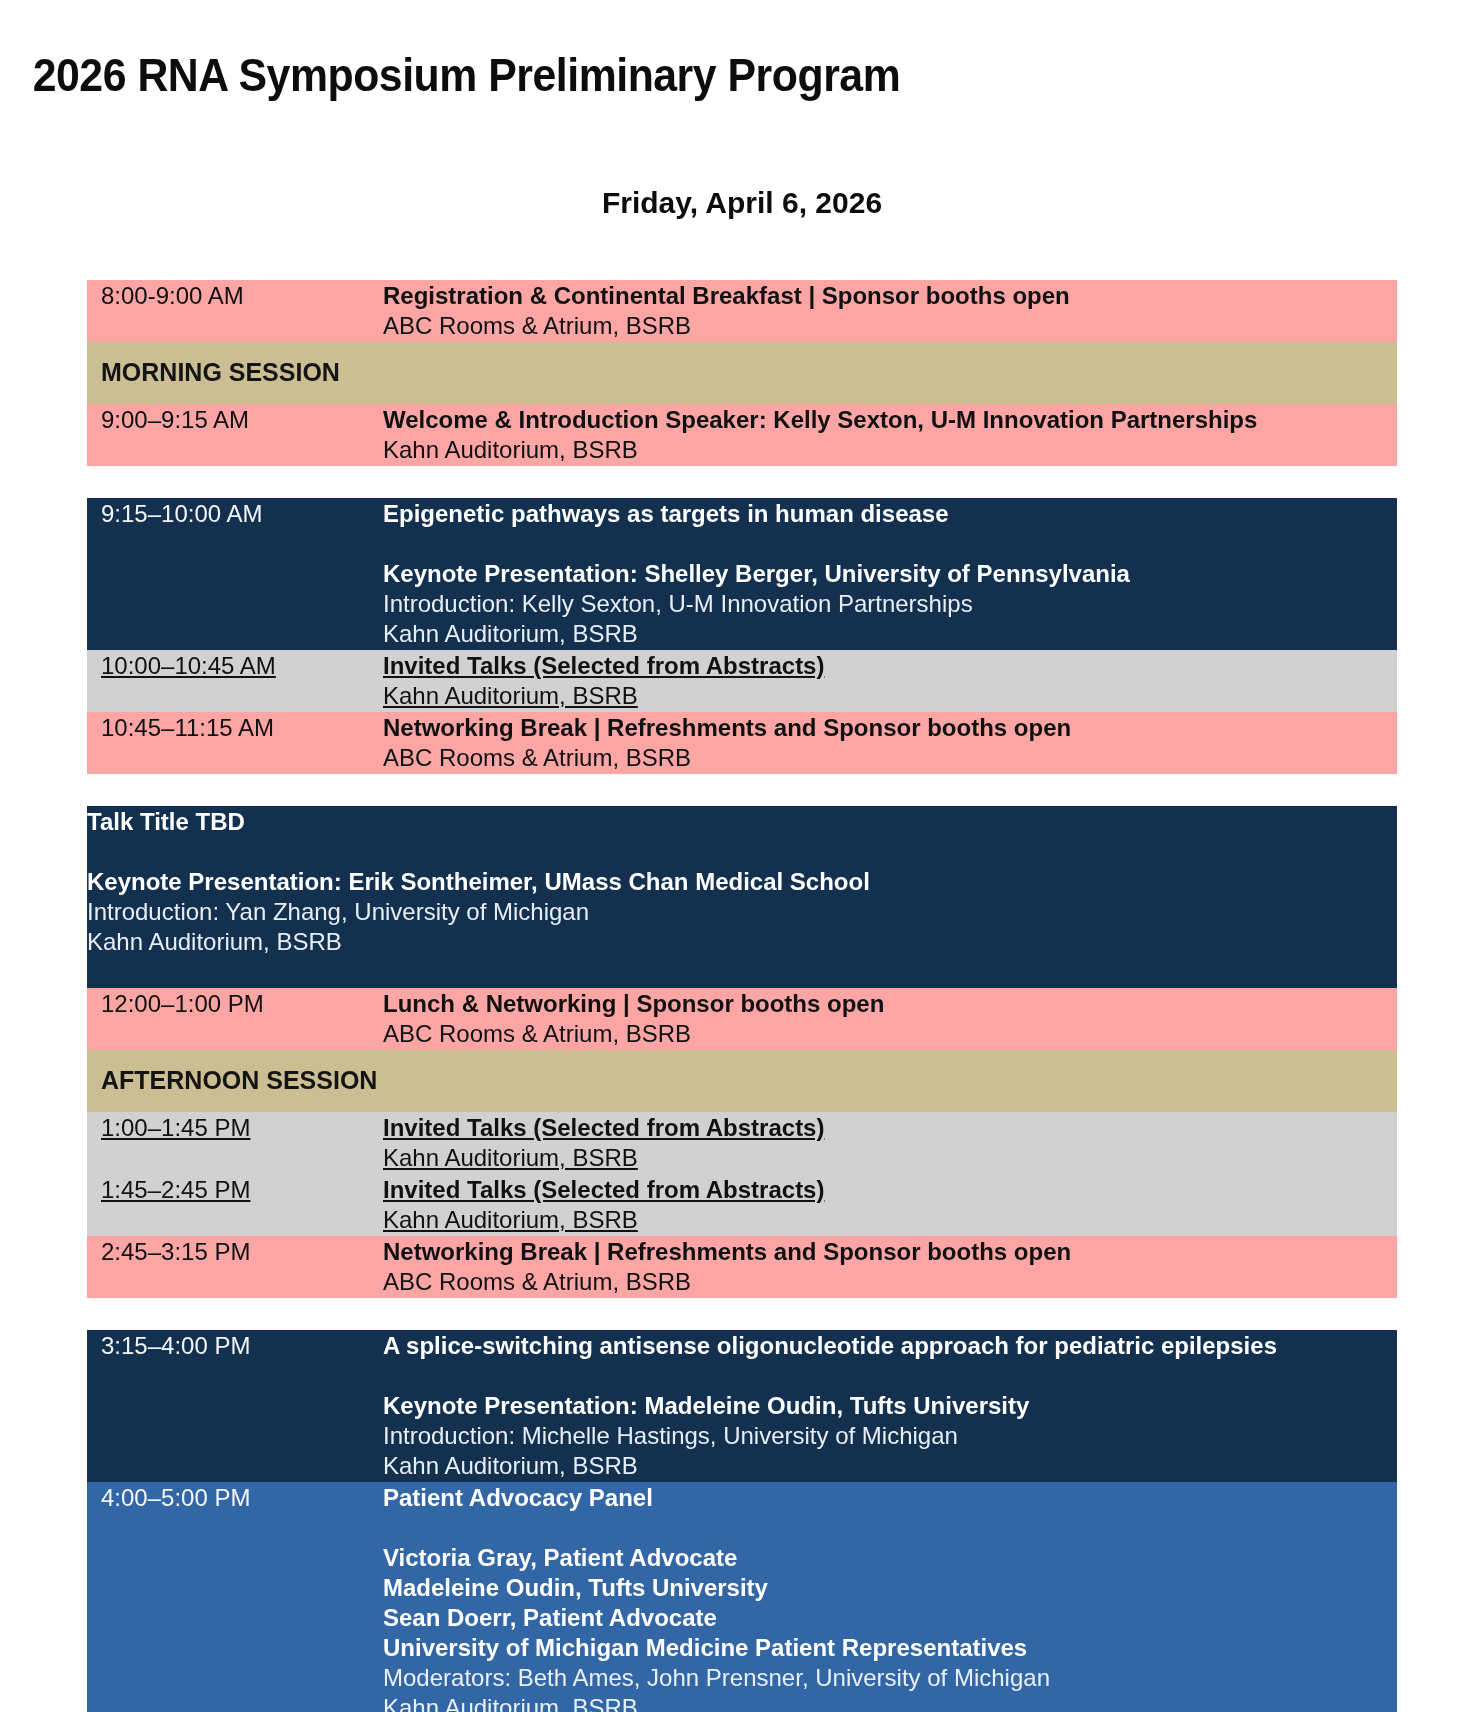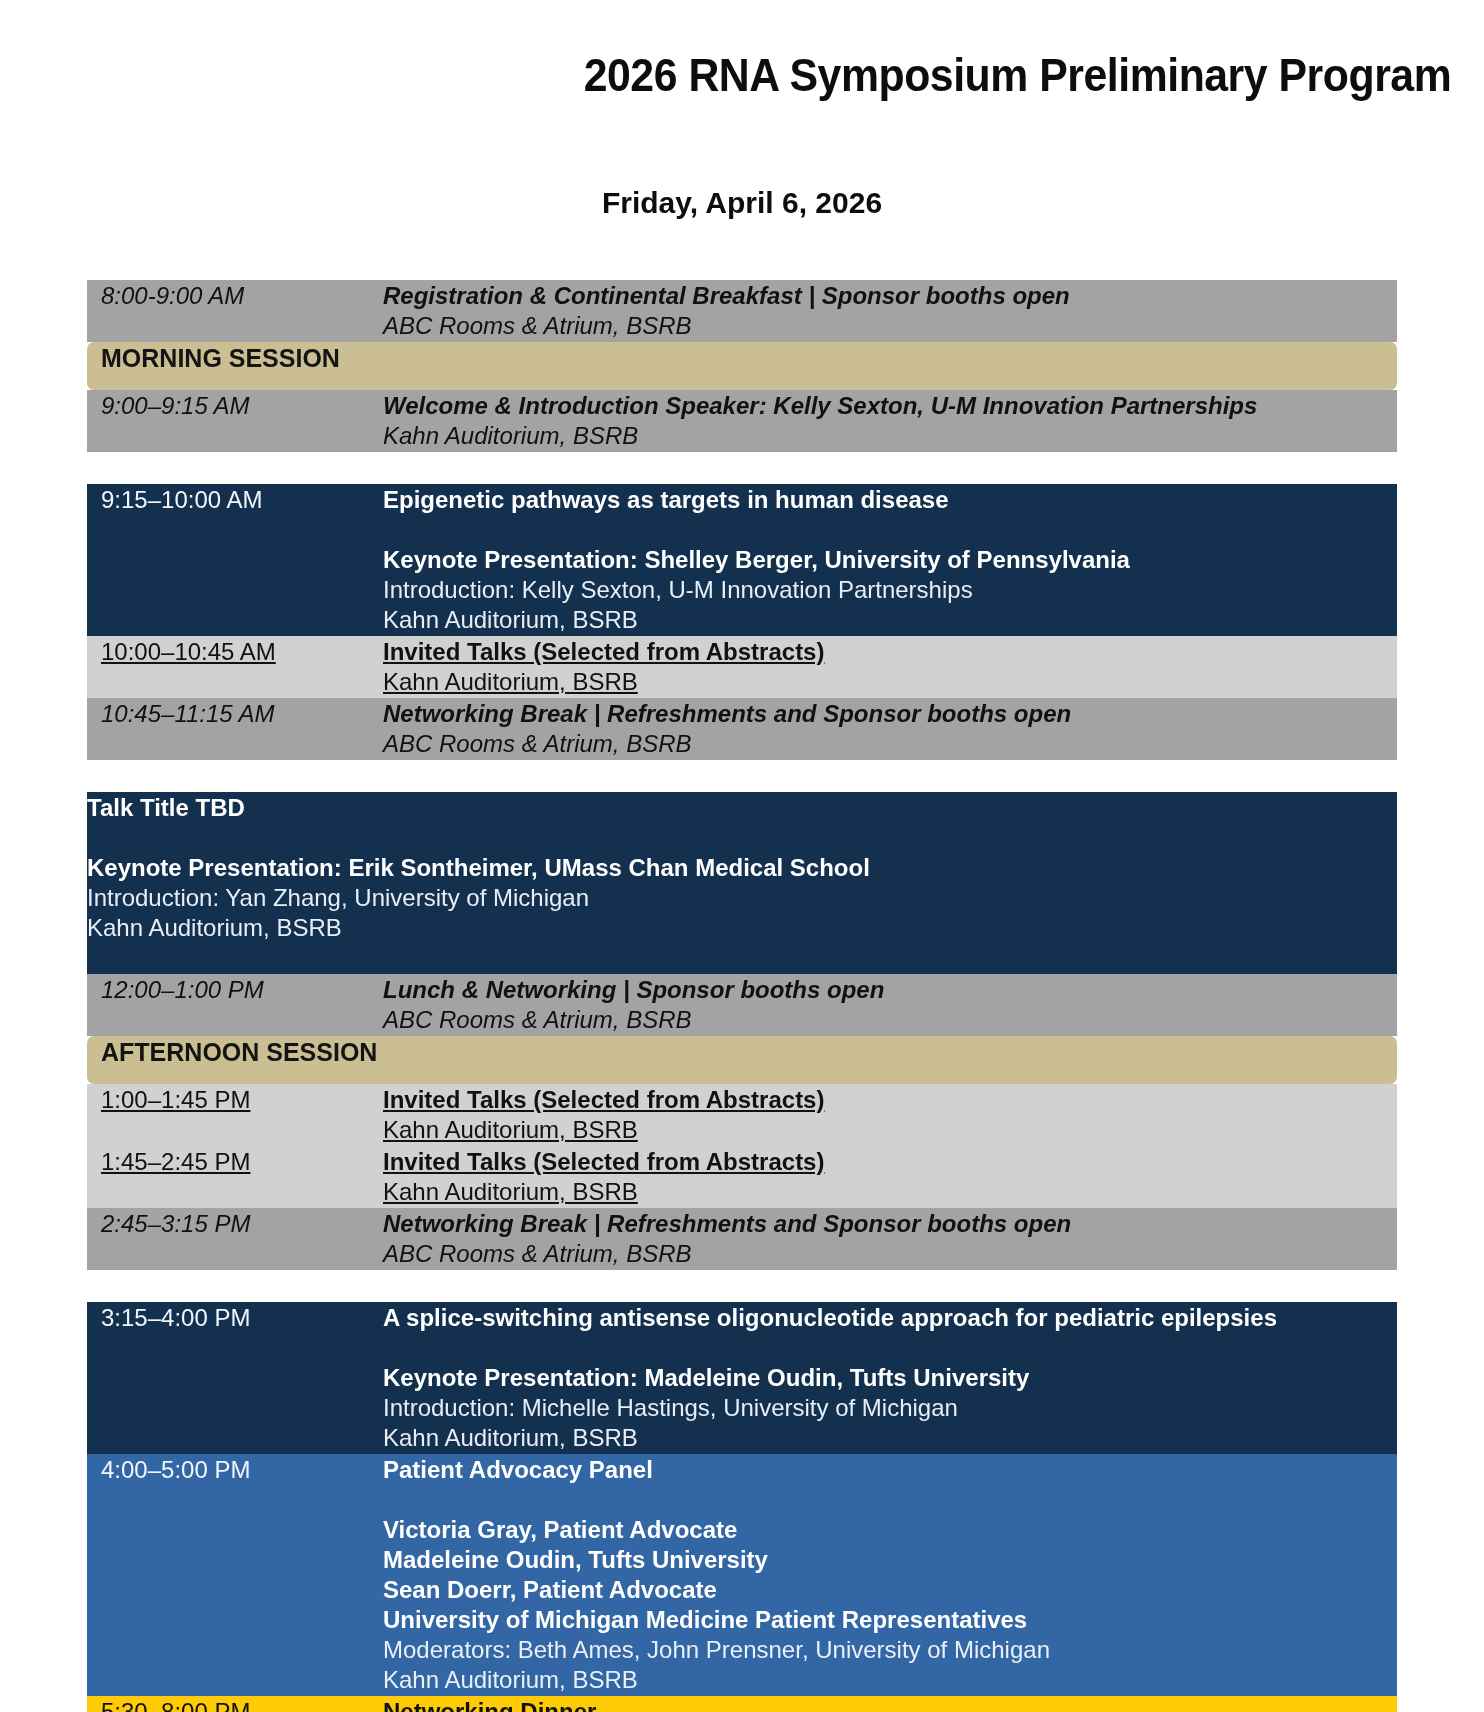--- a/index.html
+++ b/index.html
@@ -5,21 +5,21 @@
   html,body{margin:0;padding:0;}
   body{
     width:1484px;height:1712px;
     background:#ffffff;
     font-family:"Liberation Sans", sans-serif;
     color:#111111;
     overflow:hidden;
   }
   .title{
     margin:52px 0 0 0;
-    text-align:right;
+    text-align:left;
     font-size:46px;
     font-weight:bold;
     line-height:1.0;
     color:#0d0d0d;
   }
   .title .squeeze{
     display:inline-block;
     transform:scaleX(0.93);
     transform-origin:center;
     letter-spacing:-0.5px;
@@ -48,33 +48,32 @@
     line-height:30px;
   }
   .row .details{
     flex:1 1 auto;
     font-size:24px;
     line-height:30px;
   }
   .row .details .line{white-space:nowrap;}
   .row .details .line.bold{font-weight:bold;}
   .section{
-    padding:1px 0 17px 0;
+    padding:15px 0 17px 0;
     background:var(--tan);
-    border-radius:7px;
   }
   .section .label{
     display:block;
     padding-left:14px;
     font-size:25px;
     line-height:30px;
     font-weight:bold;
     color:#141414;
   }
-  .row.white{background:#a3a3a3;color:#111111;font-style:italic;}
+  .row.white{background:#fca5a5;color:#111111;}
   .row.gray{background:var(--gray);color:#111111;text-decoration:underline;}
   .row.navy{background:var(--navy);color:#ffffff;margin-top:32px;}
   .row.navy .time{color:#f2f6fa;}
   .row.navy .details .line{color:#e8eef6;}
   .row.navy .details .line.bold{color:#ffffff;}
   .row.blue{background:var(--blue);color:#ffffff;}
   .row.blue .time{color:#f2f6fa;}
   .row.blue .details .line{color:#eaf0f8;}
   .row.blue .details .line.bold{color:#ffffff;}
   .row.yellow{background:var(--yellow);color:#111111;}

